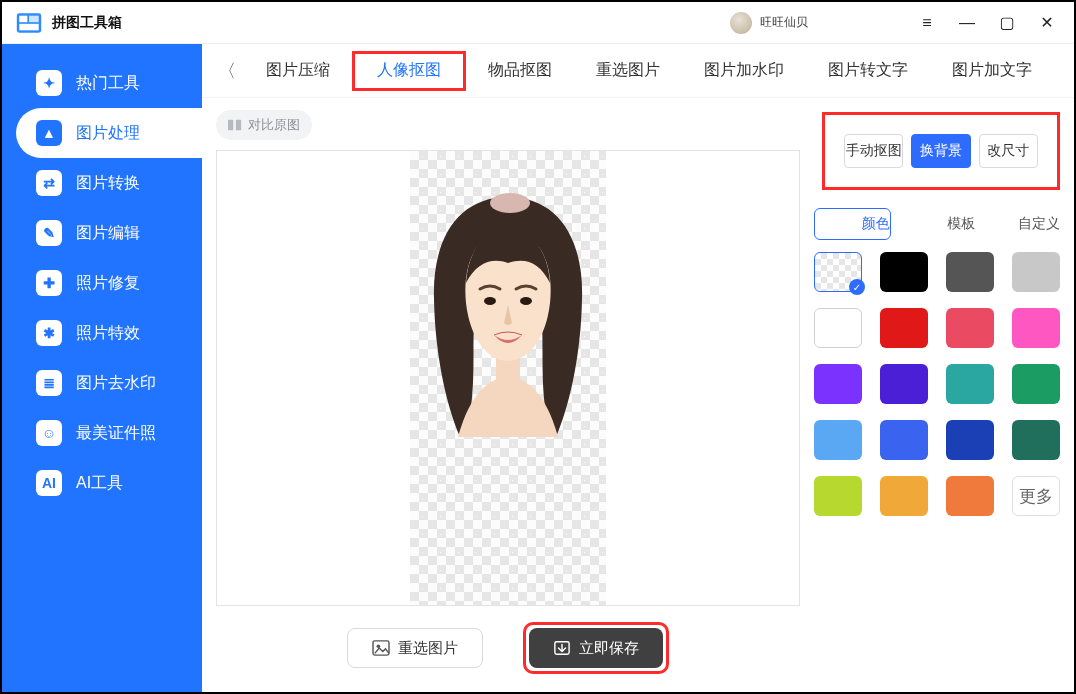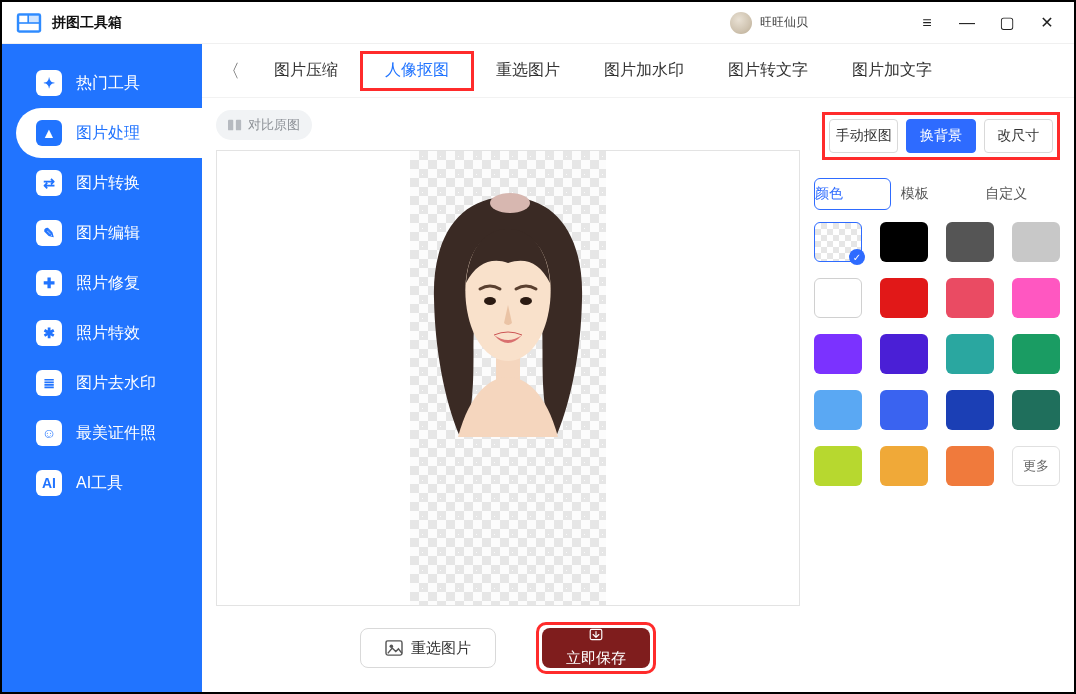--- a/index.html
+++ b/index.html
@@ -56,50 +56,50 @@
       linear-gradient(-45deg,transparent 75%,#e6e6e6 75%);
     background-size: 18px 18px;
     background-position: 0 0, 0 9px, 9px -9px, -9px 0;
     background-color: #fcfcfc;
   }
   .portrait-svg { position: absolute; left: 50%; top: 28px; transform: translateX(-50%); }
 
   .action-row { display: flex; align-items: center; justify-content: center; gap: 40px; padding: 16px 0 6px; }
   .btn { height: 40px; border-radius: 8px; display: flex; align-items: center; justify-content: center; padding: 0 24px; font-size: 15px; cursor: pointer; gap: 8px; }
   .btn-outline { border: 1px solid #d9d9d9; color: #333; background: #fff; }
-  .btn-primary { background: #7f1d1d; color: #fff; border: none; flex-direction: column; }
+  .btn-primary { background: #404040; color: #fff; border: none; }
   .btn-primary-box { border: 3px solid #ff2b2b; padding: 3px; border-radius: 10px; }
 
   
   .right-panel { width: 260px; padding: 14px 14px 0 0; display: flex; flex-direction: column; }
-  .mode-row-box { border: 3px solid #ff2b2b; padding: 4px; margin-bottom: 10px; margin-left: 8px; }
+  .mode-row-box { border: 3px solid #ff2b2b; padding: 19px; margin-bottom: 10px; margin-left: 8px; }
   .mode-row { display: flex; gap: 8px; }
   .mode-btn { flex: 1; height: 34px; border: 1px solid #d9d9d9; border-radius: 4px; display: flex; align-items: center; justify-content: center; font-size: 14px; color: #333; cursor: pointer; }
   .mode-btn.primary { background: #2e6bff; color: #fff; border-color: #2e6bff; }
 
   .bg-tabs { display: flex; gap: 10px; margin: 8px 0 12px; }
-  .bg-tab { flex: 1; height: 32px; display: flex; align-items: center; justify-content: flex-start; font-size: 14px; color: #555; border-radius: 6px; cursor: pointer; }
+  .bg-tab { flex: 1; height: 32px; display: flex; align-items: center; justify-content: flex-end; font-size: 14px; color: #555; border-radius: 6px; cursor: pointer; }
   .bg-tab.active { border: 1px solid #2e6bff; color: #2e6bff; }
 
   .swatch-grid { display: grid; grid-template-columns: repeat(4, 48px); gap: 16px; justify-content: space-between; }
   .swatch { width: 48px; height: 40px; border-radius: 6px; cursor: pointer; border: 1px solid transparent; position: relative; }
   .swatch.transparent {
     border: 1px solid #2e6bff;
     background-image:
       linear-gradient(45deg,#e6e6e6 25%,transparent 25%),
       linear-gradient(-45deg,#e6e6e6 25%,transparent 25%),
       linear-gradient(45deg,transparent 75%,#e6e6e6 75%),
       linear-gradient(-45deg,transparent 75%,#e6e6e6 75%);
     background-size: 12px 12px;
     background-position: 0 0, 0 6px, 6px -6px, -6px 0;
     background-color: #fff;
   }
   .swatch .check { position: absolute; right: -4px; bottom: -4px; width: 16px; height: 16px; border-radius: 50%; background: #2e6bff; display: flex; align-items: center; justify-content: center; color: #fff; font-size: 10px; }
   .swatch.white { border: 1px solid #d0d0d0; background: #fff; }
-  .more-btn { width: 48px; height: 40px; border-radius: 6px; border: 1px solid #e0e0e0; display: flex; align-items: center; justify-content: center; font-size: 13px; color: #666; cursor: pointer; }
+  .more-btn { width: 48px; height: 40px; border-radius: 6px; border: 1px solid #e0e0e0; display: flex; align-items: center; justify-content: center; font-size: 17px; color: #666; cursor: pointer; }
 
 </style>
 </head>
 <body>
 
 <div class="app">
 
   <div class="titlebar">
     <svg class="logo-icon" viewBox="0 0 32 26">
       <rect x="1" y="1" width="30" height="24" rx="3" fill="#2e8bff"></rect>
@@ -184,20 +184,23 @@
 
       <div class="tabbar">
         <div class="tab-back">〈</div>
         <div class="tab">
             <span>图片压缩</span>
           </div>
         <div class="tab active active-box">
             <span>人像抠图</span>
           </div>
         <div class="tab">
+            <span>物品抠图</span>
+          </div>
+        <div class="tab">
             <span>重选图片</span>
           </div>
         <div class="tab">
             <span>图片加水印</span>
           </div>
         <div class="tab">
             <span>图片转文字</span>
           </div>
         <div class="tab">
             <span>图片加文字</span>

